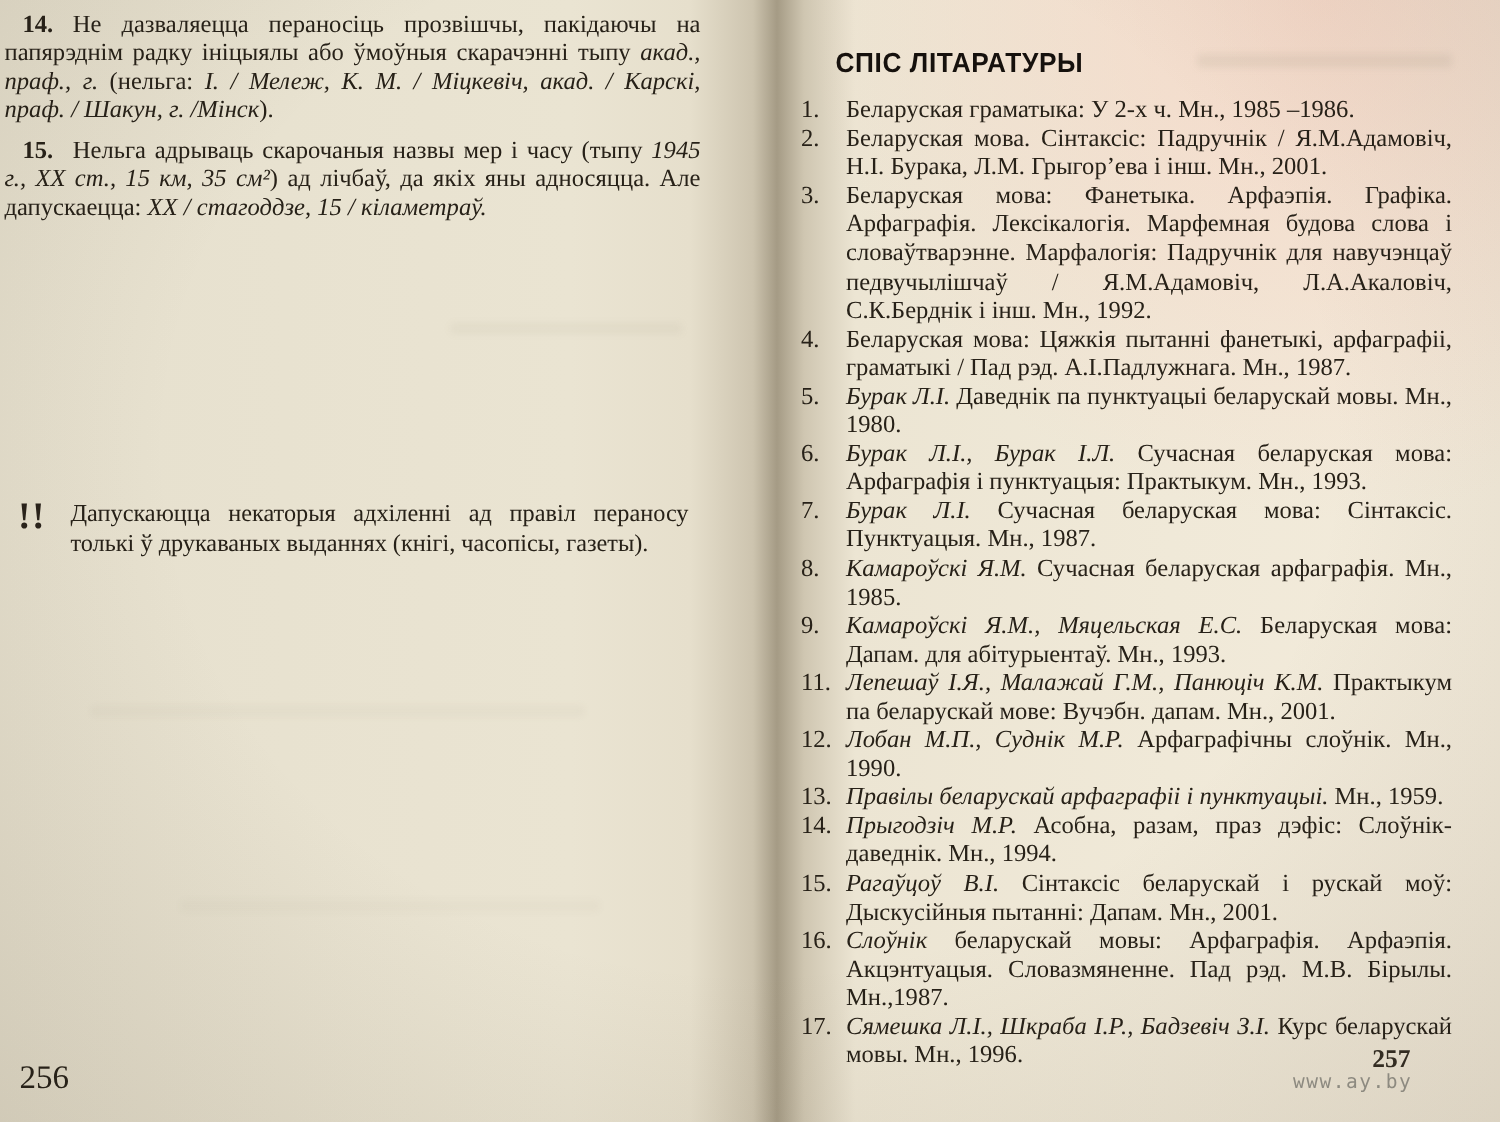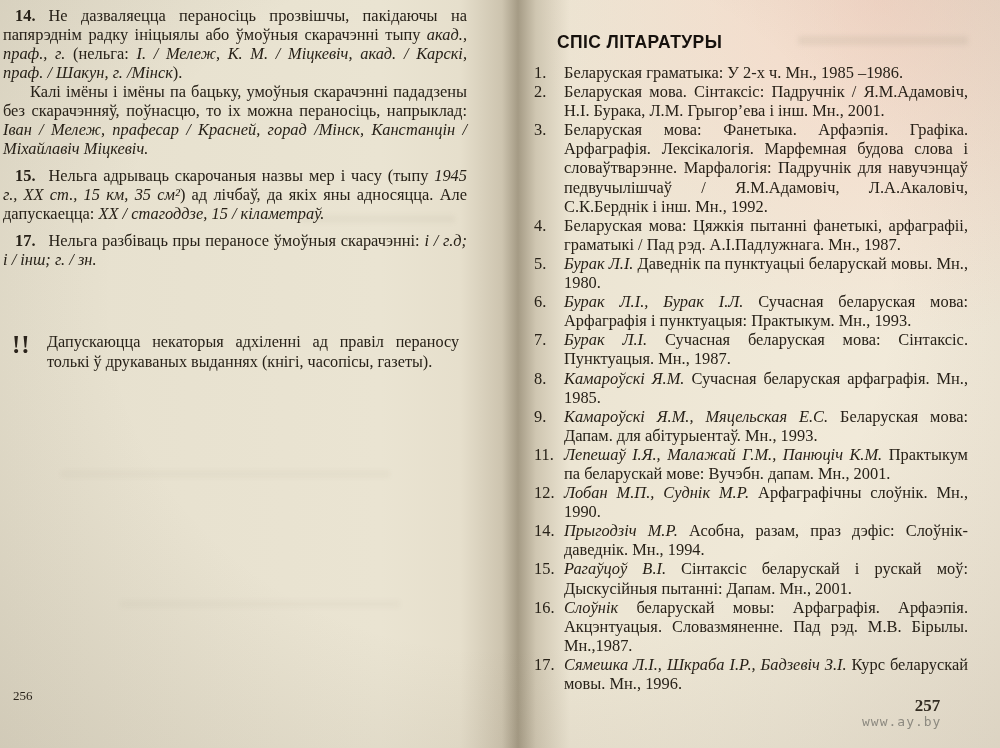--- a/index.html
+++ b/index.html
@@ -31,21 +31,21 @@
   .it{font-style:italic;}
 
   .note-marker{
     position:absolute;left:12px;top:331px;
     font-size:25px;font-weight:bold;letter-spacing:1px;color:#2a231b;
   }
   .note-text{
     position:absolute;left:47px;top:333px;width:412px;
     font-size:16.2px;line-height:19.5px;text-align:justify;
   }
-  .pn-left{position:absolute;left:13px;top:688px;font-size:13px;}
+  .pn-left{position:absolute;left:13px;top:705px;font-size:22px;}
 
   
   .rp-title{
     position:absolute;left:557px;top:31px;margin:0;
     font-family:"Liberation Sans","DejaVu Sans",sans-serif;
     font-weight:800;font-size:17.5px;letter-spacing:0.4px;color:#16110d;
     transform:scaleY(1.05);transform-origin:left top;
   }
   .ref-list{position:absolute;left:534px;top:63px;width:434px;font-size:16.4px;line-height:19.1px;}
   .ref-item{display:flex;margin:0;}
@@ -64,23 +64,21 @@
 <div class="book">
 
   <div class="smudge" style="left:798px;top:36px;width:170px;height:9px;"></div>
   <div class="smudge" style="left:300px;top:215px;width:155px;height:8px;opacity:.6;"></div>
   <div class="smudge" style="left:60px;top:470px;width:330px;height:8px;opacity:.45;"></div>
   <div class="smudge" style="left:120px;top:600px;width:280px;height:8px;opacity:.4;"></div>
 
   <div>
     <div class="left-text">
         <p class="para numbered"><span class="p-num">14.</span><span>Не дазваляецца пераносіць прозвішчы, пакідаючы на папярэднім радку ініцыялы або ўмоўныя скарачэнні тыпу </span><span class="it">акад., праф., г.</span><span> (нельга: </span><span class="it">І. / Мележ, К. М. / Міцкевіч, акад. / Карскі, праф. / Шакун, г. /Мінск</span><span>).</span></p>
-        <p class="para"><span>Калі імёны і імёны па бацьку, умоўныя скарачэнні пададзены без скарачэнняў, поўнасцю, то іх можна пераносіць, напрыклад: </span><span class="it">Іван / Мележ, прафесар / Красней, горад /Мінск, Канстанцін / Міхайлавіч Міцкевіч.</span></p>
         <p class="para numbered"><span class="p-num">15.</span><span>Нельга адрываць скарочаныя назвы мер і часу (тыпу </span><span class="it">1945 г., XX ст., 15 км, 35 см²</span><span>) ад лічбаў, да якіх яны адносяцца. Але дапускаецца: </span><span class="it">XX / стагоддзе, 15 / кіламетраў.</span></p>
-        <p class="para numbered"><span class="p-num">17.</span><span>Нельга разбіваць пры пераносе ўмоўныя скарачэнні: </span><span class="it">і / г.д; і / інш; г. / зн.</span></p>
       </div>
 
     <div class="note-marker">!!</div>
     <div class="note-text"><span>Дапускаюцца некаторыя адхіленні ад правіл пераносу толькі ў друкаваных выданнях (кнігі, часопісы, газеты).</span></div>
 
     <div class="pn-left">256</div>
   </div>
 
   <div>
     <h1 class="rp-title">СПІС ЛІТАРАТУРЫ</h1>
@@ -124,20 +122,24 @@
         </div>
         <div class="ref-item">
           <span class="ref-num">11.</span>
           <span class="ref-body"><span class="it">Лепешаў І.Я., Малажай Г.М., Панюціч К.М.</span><span> Практыкум па беларускай мове: Вучэбн. дапам. Мн., 2001.</span></span>
         </div>
         <div class="ref-item">
           <span class="ref-num">12.</span>
           <span class="ref-body"><span class="it">Лобан М.П., Суднік М.Р.</span><span> Арфаграфічны слоўнік. Мн., 1990.</span></span>
         </div>
         <div class="ref-item">
+          <span class="ref-num">13.</span>
+          <span class="ref-body"><span class="it">Правілы беларускай арфаграфіі і пунктуацыі.</span><span> Мн., 1959.</span></span>
+        </div>
+        <div class="ref-item">
           <span class="ref-num">14.</span>
           <span class="ref-body"><span class="it">Прыгодзіч М.Р.</span><span> Асобна, разам, праз дэфіс: Слоўнік-даведнік. Мн., 1994.</span></span>
         </div>
         <div class="ref-item">
           <span class="ref-num">15.</span>
           <span class="ref-body"><span class="it">Рагаўцоў В.І.</span><span> Сінтаксіс беларускай і рускай моў: Дыскусійныя пытанні: Дапам. Мн., 2001.</span></span>
         </div>
         <div class="ref-item">
           <span class="ref-num">16.</span>
           <span class="ref-body"><span class="it">Слоўнік</span><span> беларускай мовы: Арфаграфія. Арфаэпія. Акцэнтуацыя. Словазмяненне. Пад рэд. М.В. Бірылы. Мн.,1987.</span></span>

